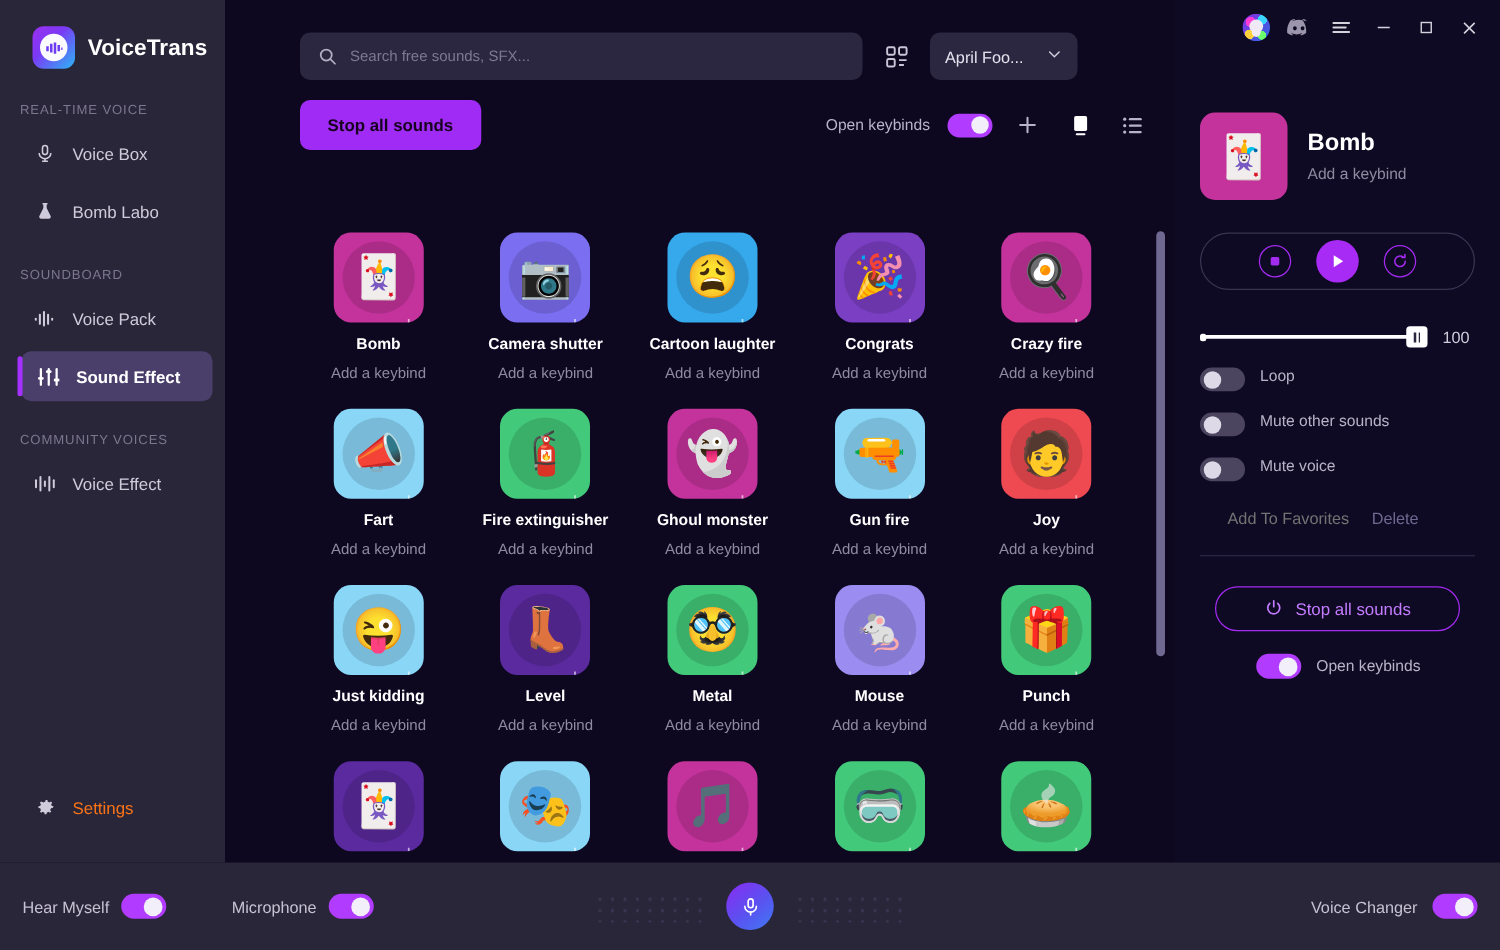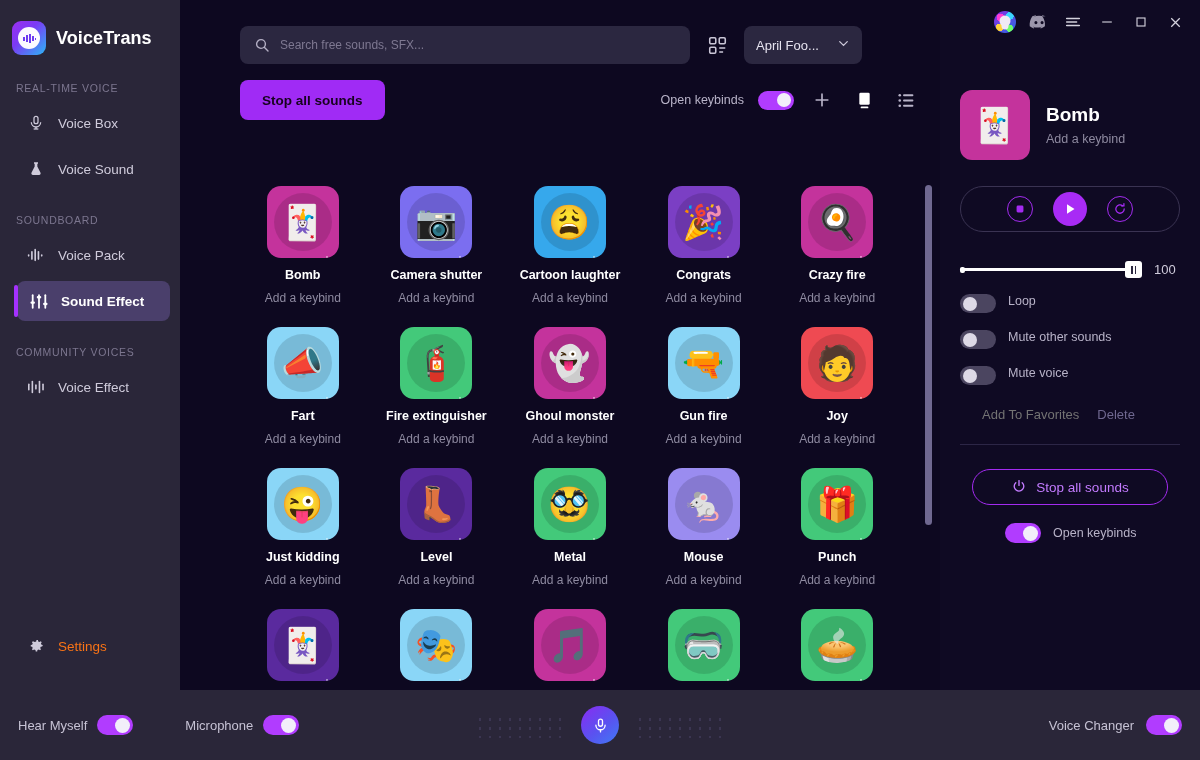--- a/index.html
+++ b/index.html
@@ -39,21 +39,21 @@
     background: #efeaf5;
     box-shadow: 0 5px 0 -2px #efeaf5;
   }
 
   
   .sidebar {
     position: absolute; left: 0; top: 0; width: 180px; height: 690px;
     background: #2a2639;
     display: flex; flex-direction: column;
   }
-  .brand { display: flex; align-items: center; gap: 10px; padding: 16px 0 0 12px; height: 60px; }
+  .brand { display: flex; align-items: center; gap: 10px; padding: 16px 0 0 12px; height: 60px; justify-content: center; }
   .brand-logo {
     width: 34px; height: 34px; border-radius: 9px;
     background: linear-gradient(135deg, #9b2ff0 0%, #7b3af5 40%, #2bb7f5 100%);
     display: flex; align-items: center; justify-content: center; flex: 0 0 auto;
   }
   .brand-logo .circ {
     width: 22px; height: 22px; border-radius: 50%; background: #fbfaff;
     display: flex; align-items: center; justify-content: center;
     position: relative;
   }
@@ -293,21 +293,21 @@
           </svg>
       </span>
       <span>Voice Box</span>
     </div>
     <div class="nav-item">
       <span class="nav-ico">
         <svg width="16" height="16" viewBox="0 0 24 24" fill="currentColor">
             <path d="M9 2h6v2h-1v4.2l4.6 9.1A2.4 2.4 0 0 1 16.4 21H7.6a2.4 2.4 0 0 1-2.2-3.7L10 8.2V4H9z"></path>
           </svg>
       </span>
-      <span>Voice Sound</span>
+      <span>Bomb Labo</span>
     </div>
 
     <div class="nav-group-label">SOUNDBOARD</div>
     <div class="nav-item">
       <span class="nav-ico">
         <svg width="18" height="16" viewBox="0 0 22 18" fill="currentColor">
             <rect x="1" y="8" width="2" height="3" rx="1"></rect>
             <rect x="5" y="4" width="2" height="11" rx="1"></rect>
             <rect x="9" y="1.5" width="2" height="15" rx="1"></rect>
             <rect x="13" y="4" width="2" height="11" rx="1"></rect>

